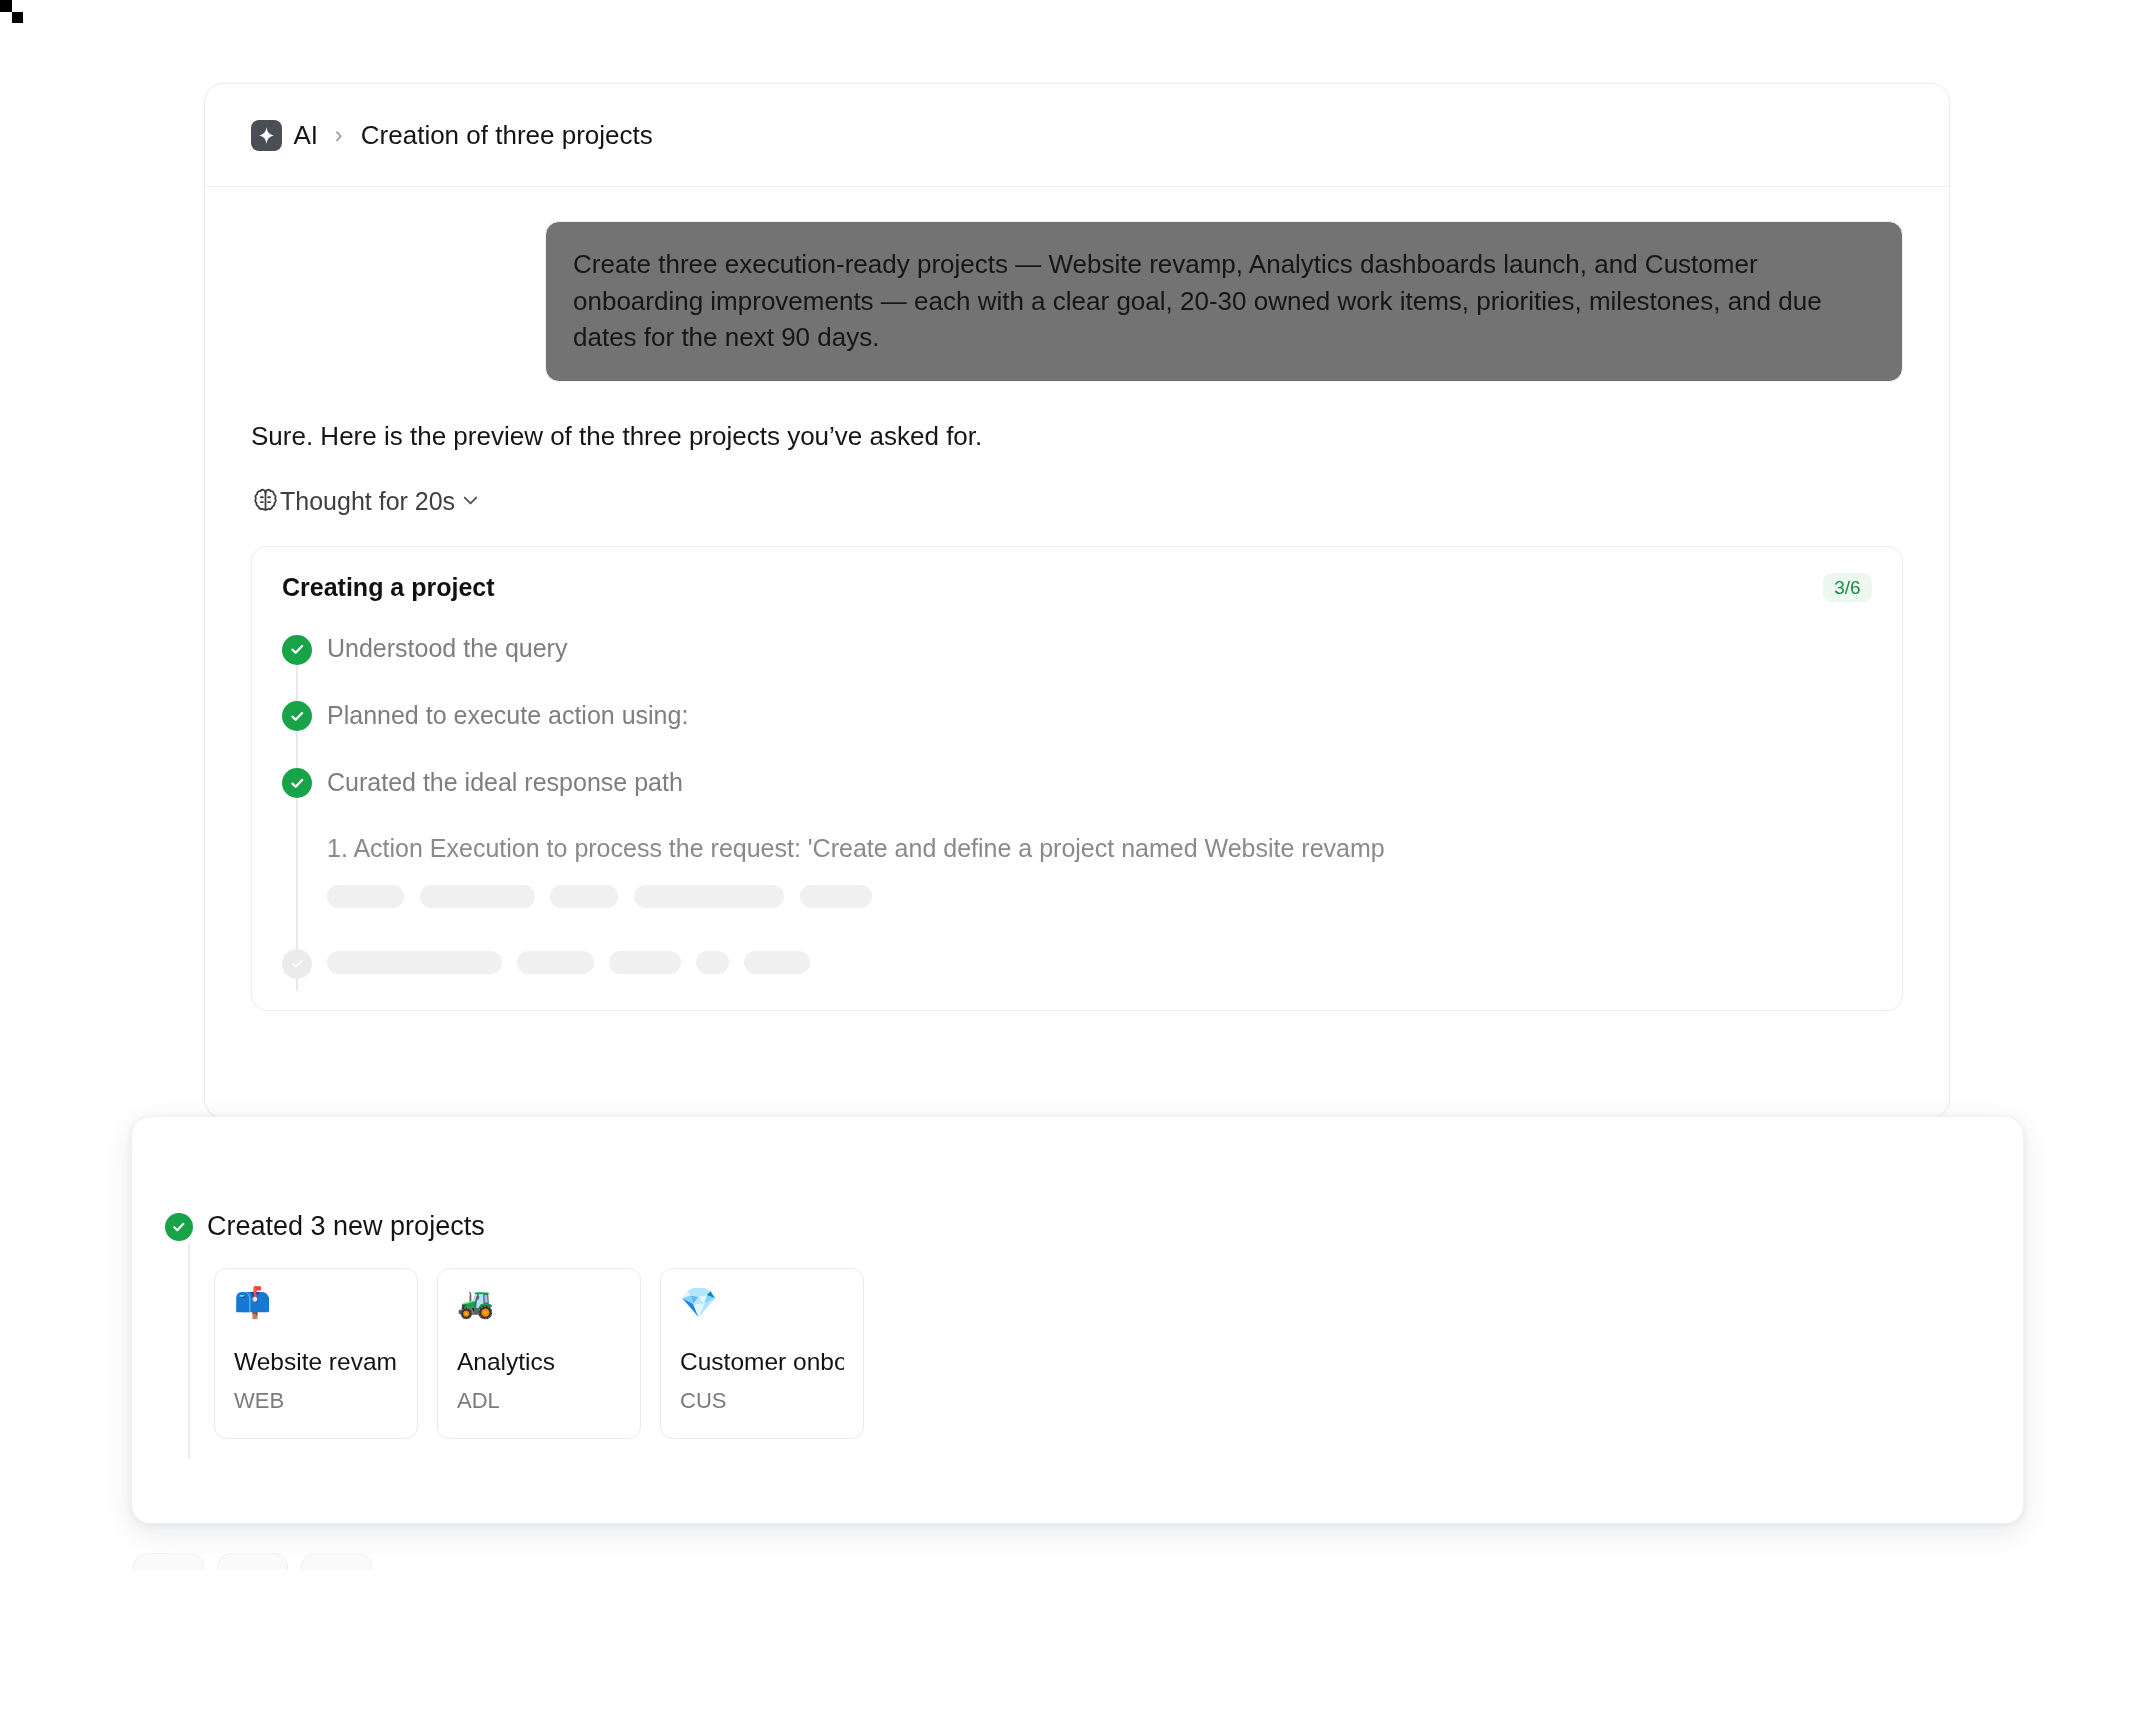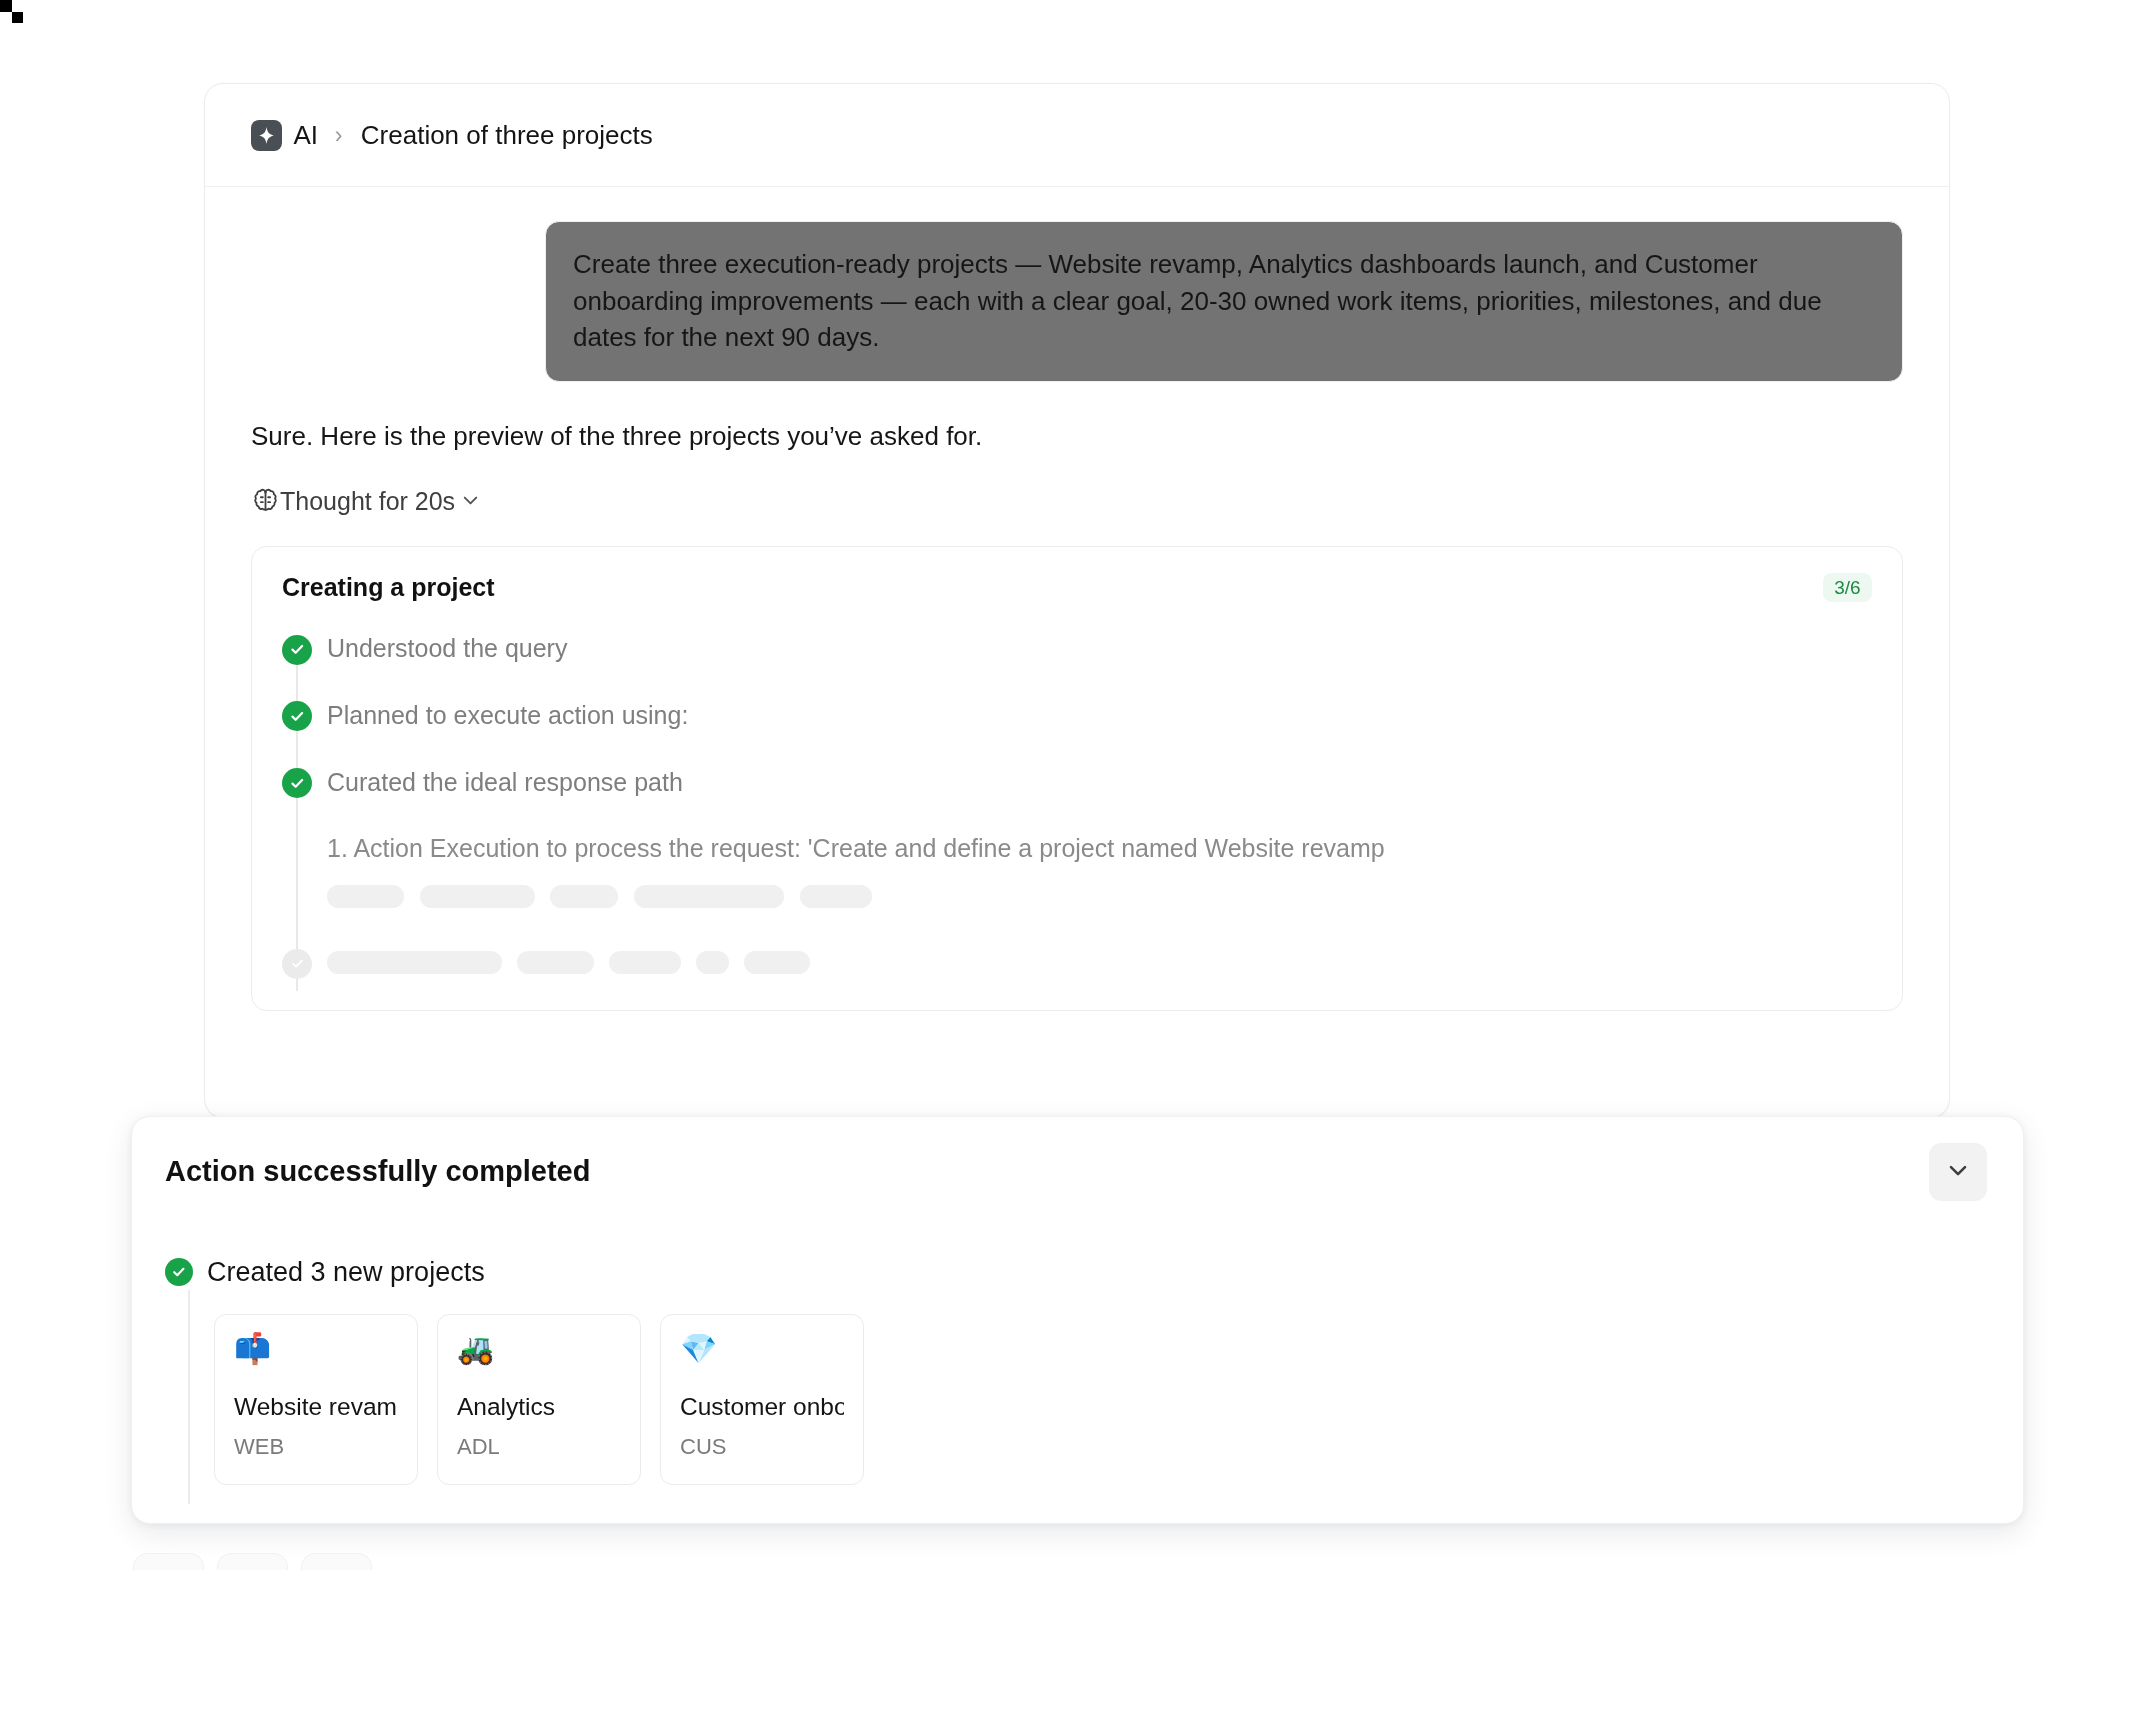--- a/index.html
+++ b/index.html
@@ -441,30 +441,20 @@
             <span class="skel" style="width:33px"></span>
             <span class="skel" style="width:66px"></span>
           </div>
         </div>
       </div>
 
     </div>
   </div>
 
   <div class="result-panel">
-    <div class="rp-head">
-      <div class="rp-title">Action successfully completed</div>
-      <button class="collapse-btn">
-        <span>
-          <svg width="28" height="28" viewBox="0 0 24 24" fill="none" stroke="#3d3d3d" stroke-width="2.2" stroke-linecap="round" stroke-linejoin="round">
-              <path d="M6 9.5l6 6 6-6"></path>
-            </svg>
-        </span>
-      </button>
-    </div>
 
     <div class="rp-body">
       <div class="rp-line"></div>
 
       <div class="rp-status">
         <span class="check">
           <svg width="15.7" height="15.7" viewBox="0 0 24 24" fill="none" stroke="#ffffff" stroke-width="3.2" stroke-linecap="round" stroke-linejoin="round">
               <path d="M5 12.5l4.6 4.6L19 7.3"></path>
             </svg>
         </span>

